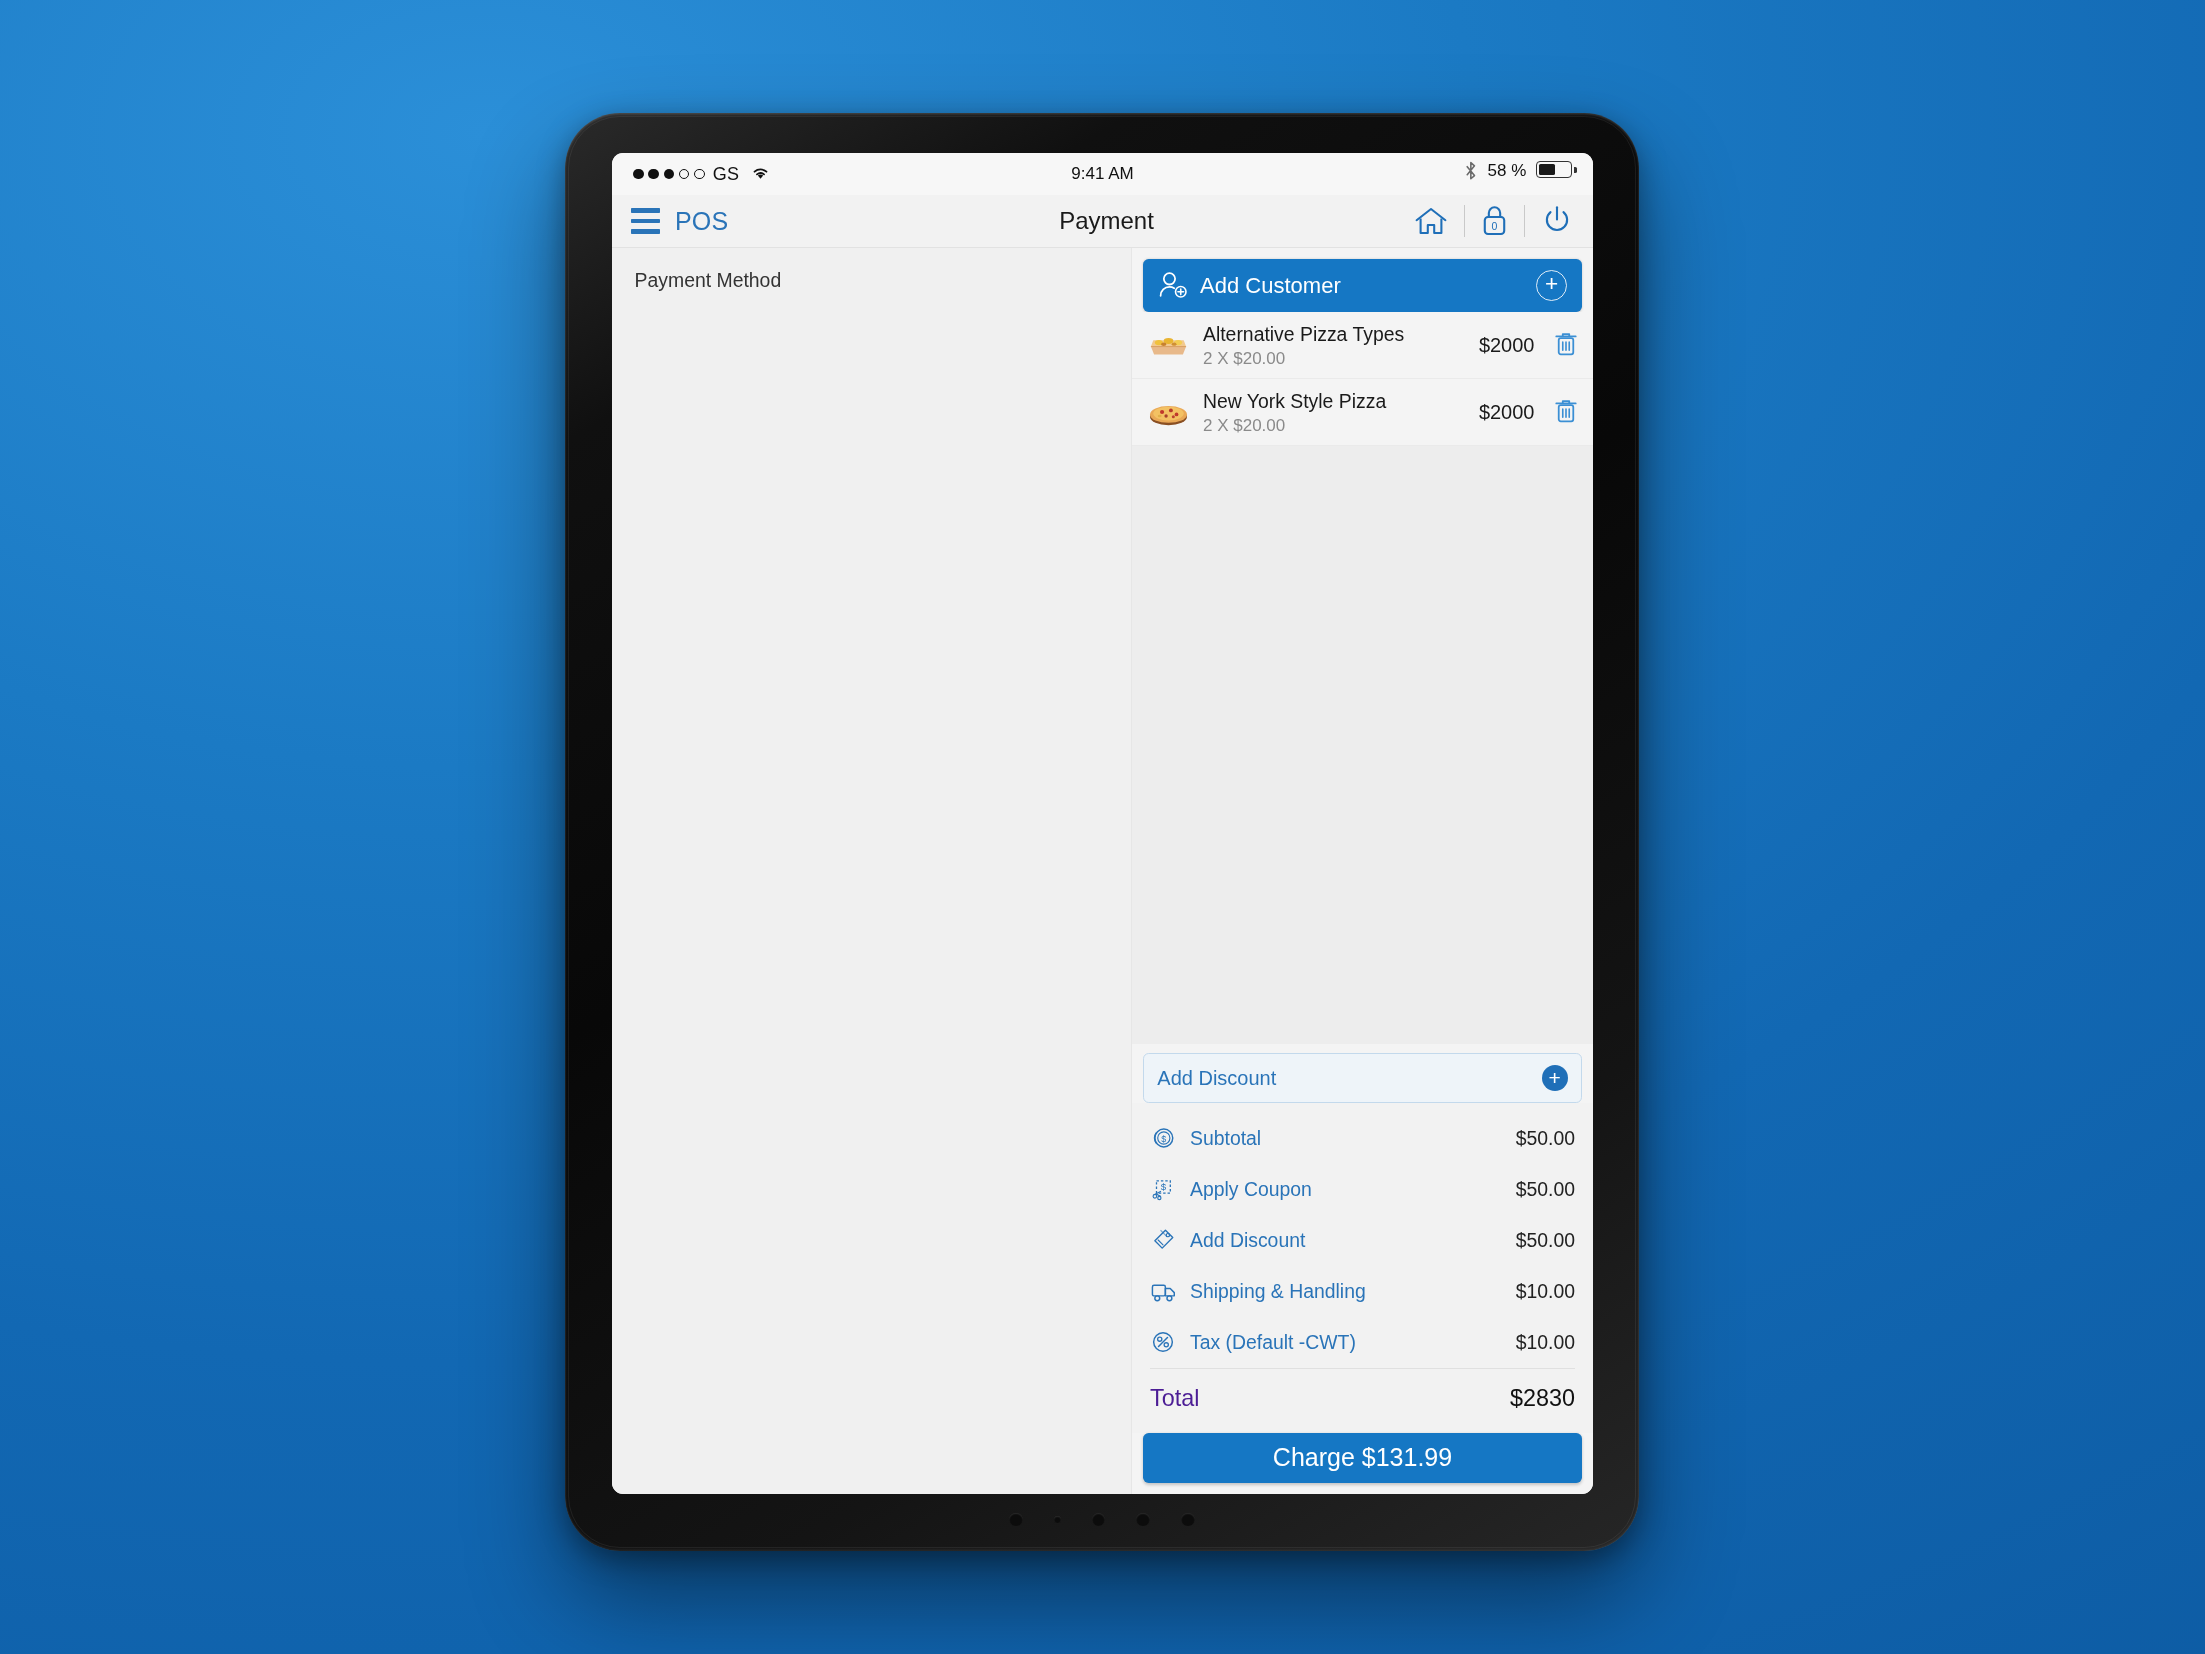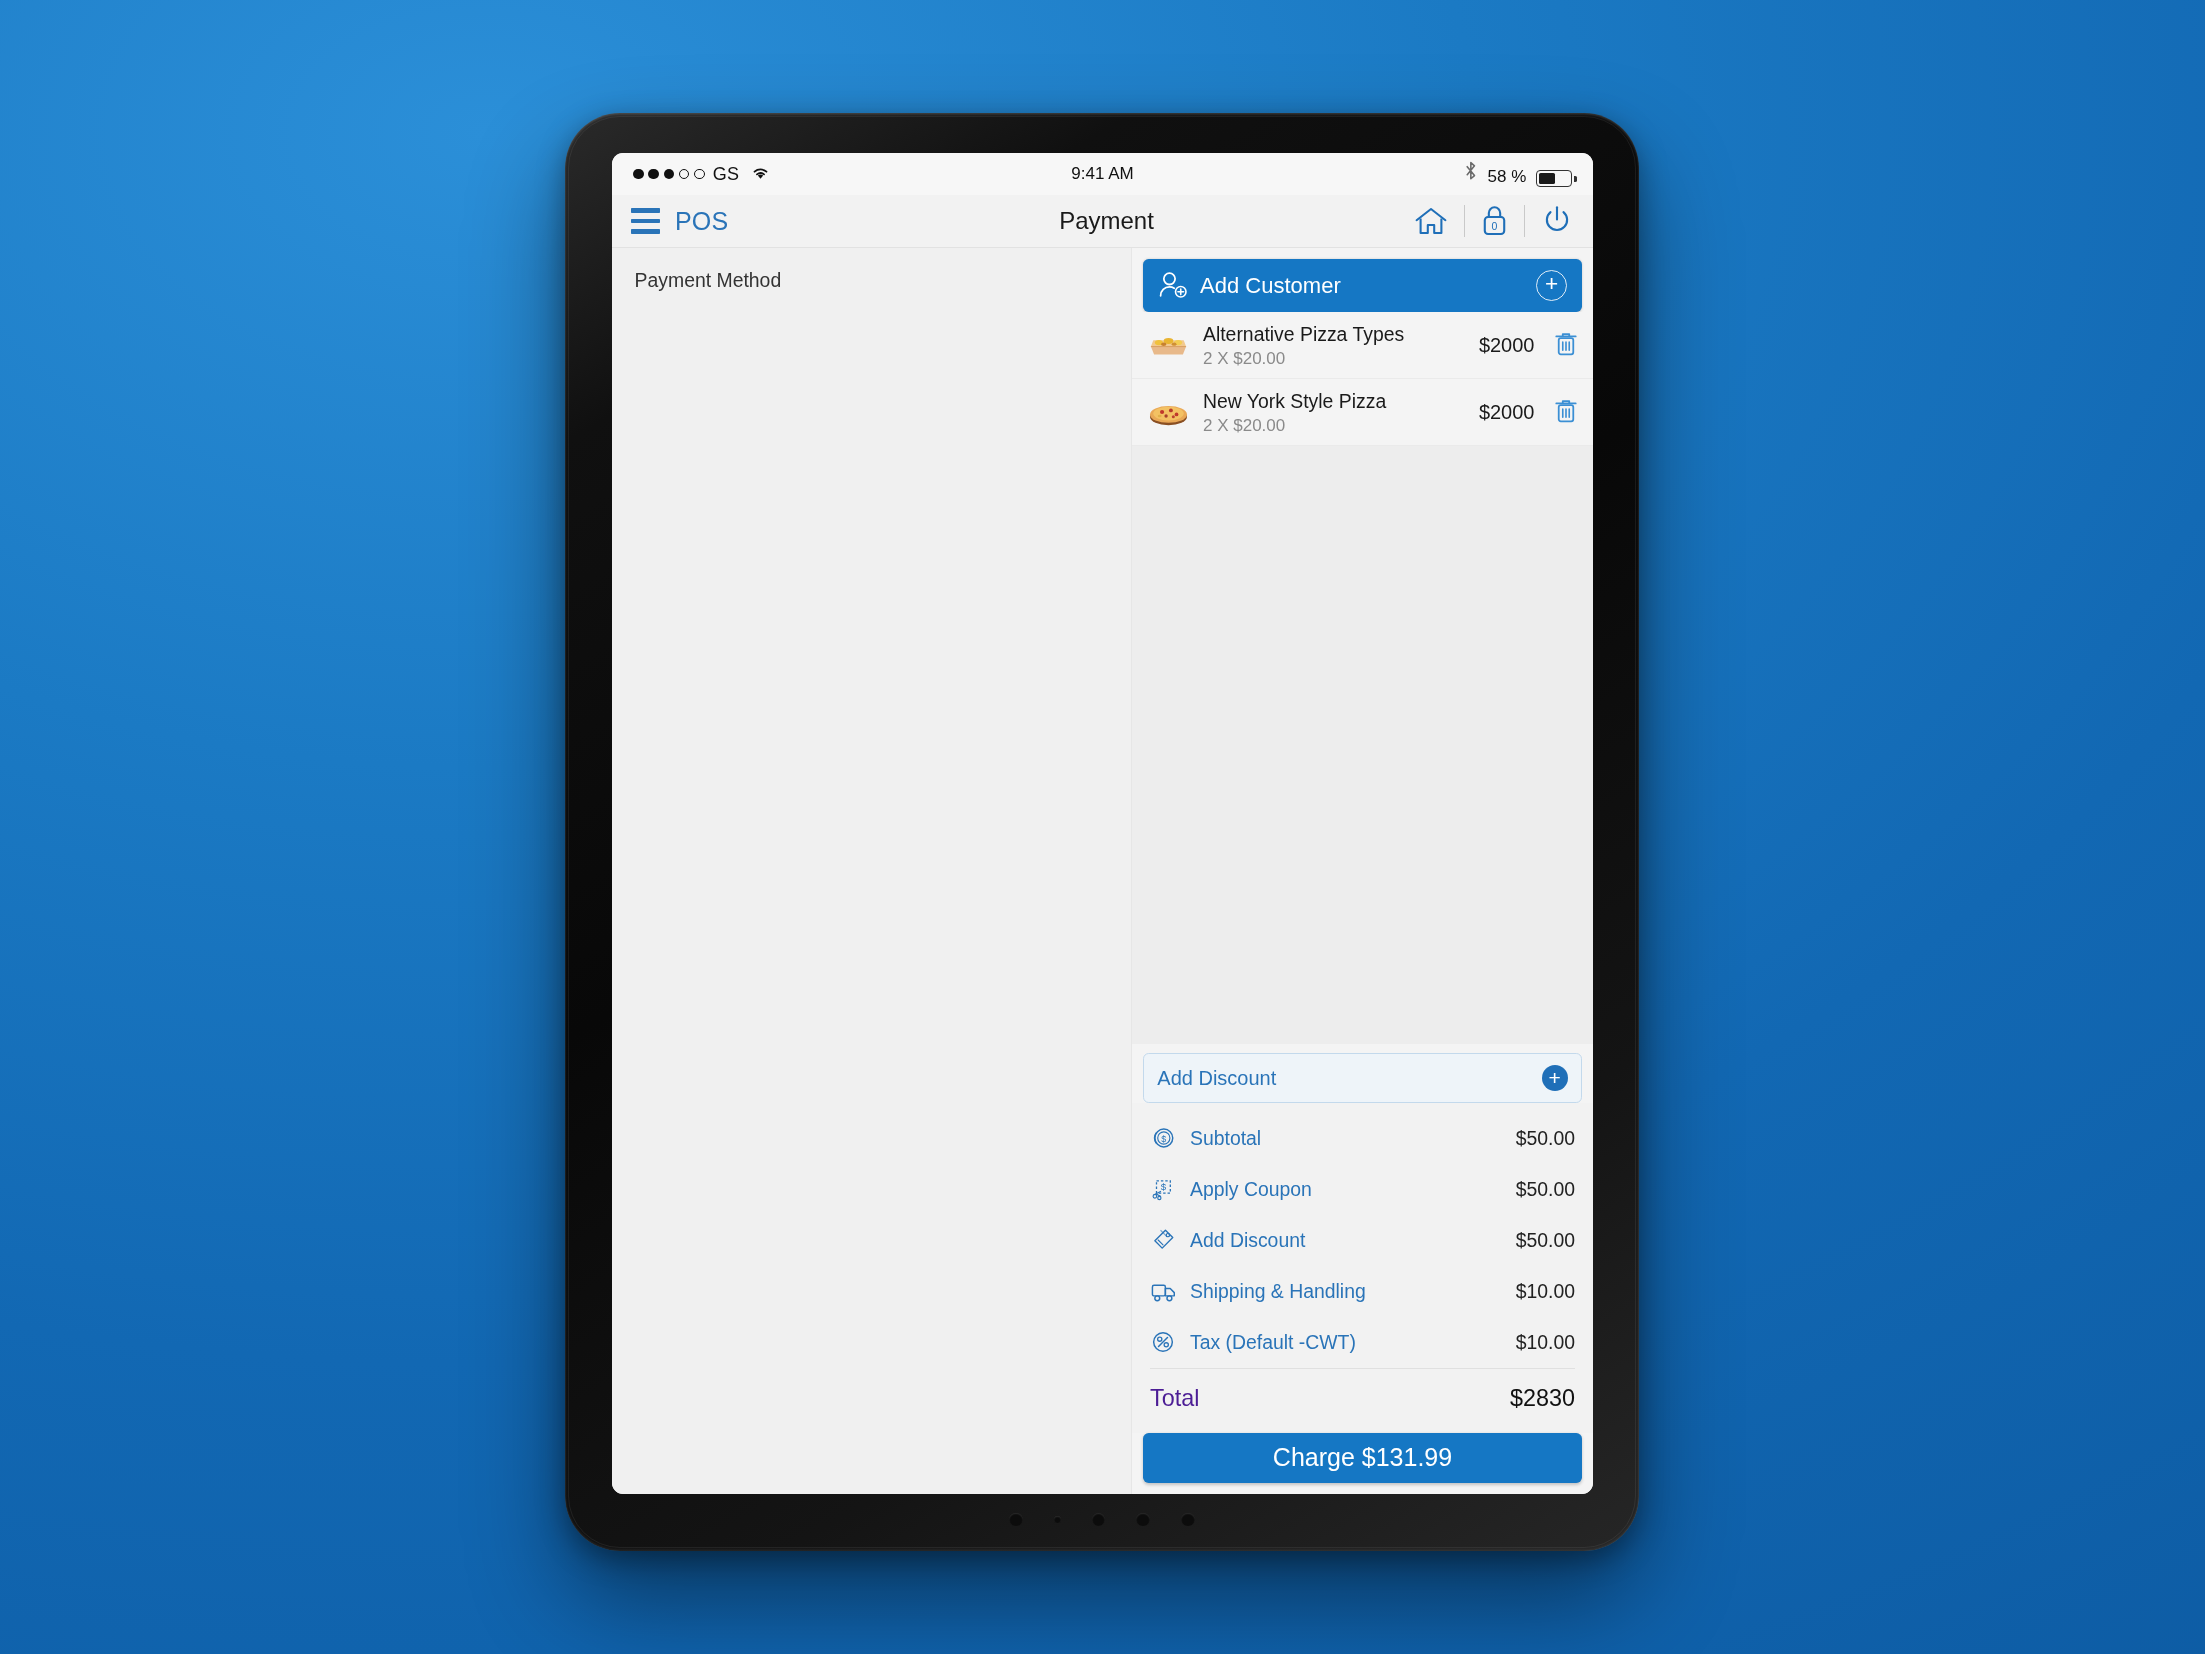--- a/index.html
+++ b/index.html
@@ -38,21 +38,21 @@
     height:42px; background:#f7f7f7; display:flex; align-items:center;
     padding:8px 21px; font-size:17px; color:#111; position:relative;gap:6px;
   }
   .sb-left{ display:flex; align-items:center; gap:8px; }
   .dots{ display:flex; gap:4.8px; align-items:center; }
   .dots b{ width:10.5px; height:10.5px; border-radius:50%; background:#111; display:block; }
   .dots b.off{ background:transparent; border:1.6px solid #111; }
   .carrier{ font-size:18px; letter-spacing:0.2px; }
   .wifi{ margin-left:3.2px; }
   .sb-center{ position:absolute; left:0; right:0; text-align:center; font-size:17px; }
-  .sb-right{ margin-left:auto; display:flex; align-items:flex-end; gap:9.7px; }
+  .sb-right{ margin-left:auto; display:flex; align-items:flex-start; gap:9.7px; }
   .batt{ width:36px; height:17px; border:1.6px solid #333; border-radius:4px; position:relative; padding:1.6px; }
   .batt::after{ content:""; position:absolute; right:-5.7px; top:4.8px; width:3.2px; height:6.5px;
     background:#333; border-radius:0 1.6px 1.6px 0; }
   .batt i{ display:block; height:100%; width:52%; background:#1a1a1a; border-radius:1.6px; }
 
   
   .appbar{
     height:53px; background:#f2f2f2; display:flex; align-items:center;
     padding:0 19.4px; position:relative; border-bottom:0.8px solid #e2e2e2;justify-content:flex-end;
   }

